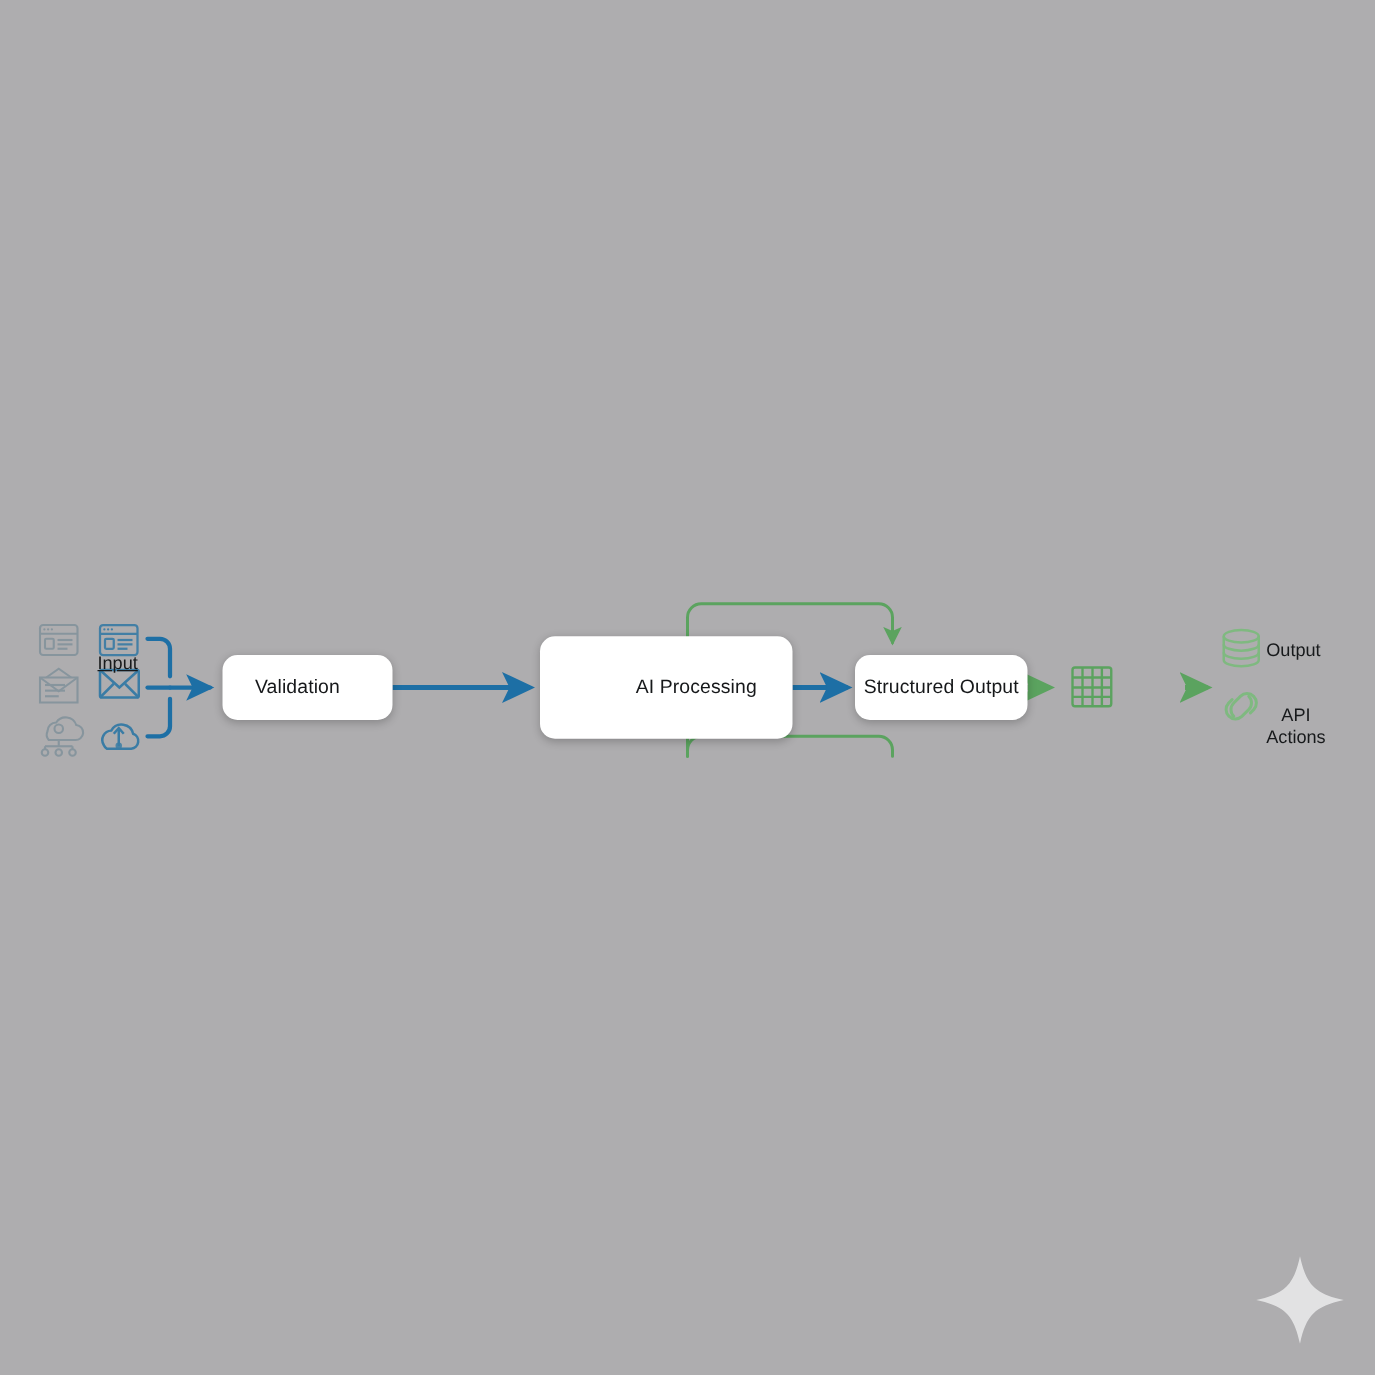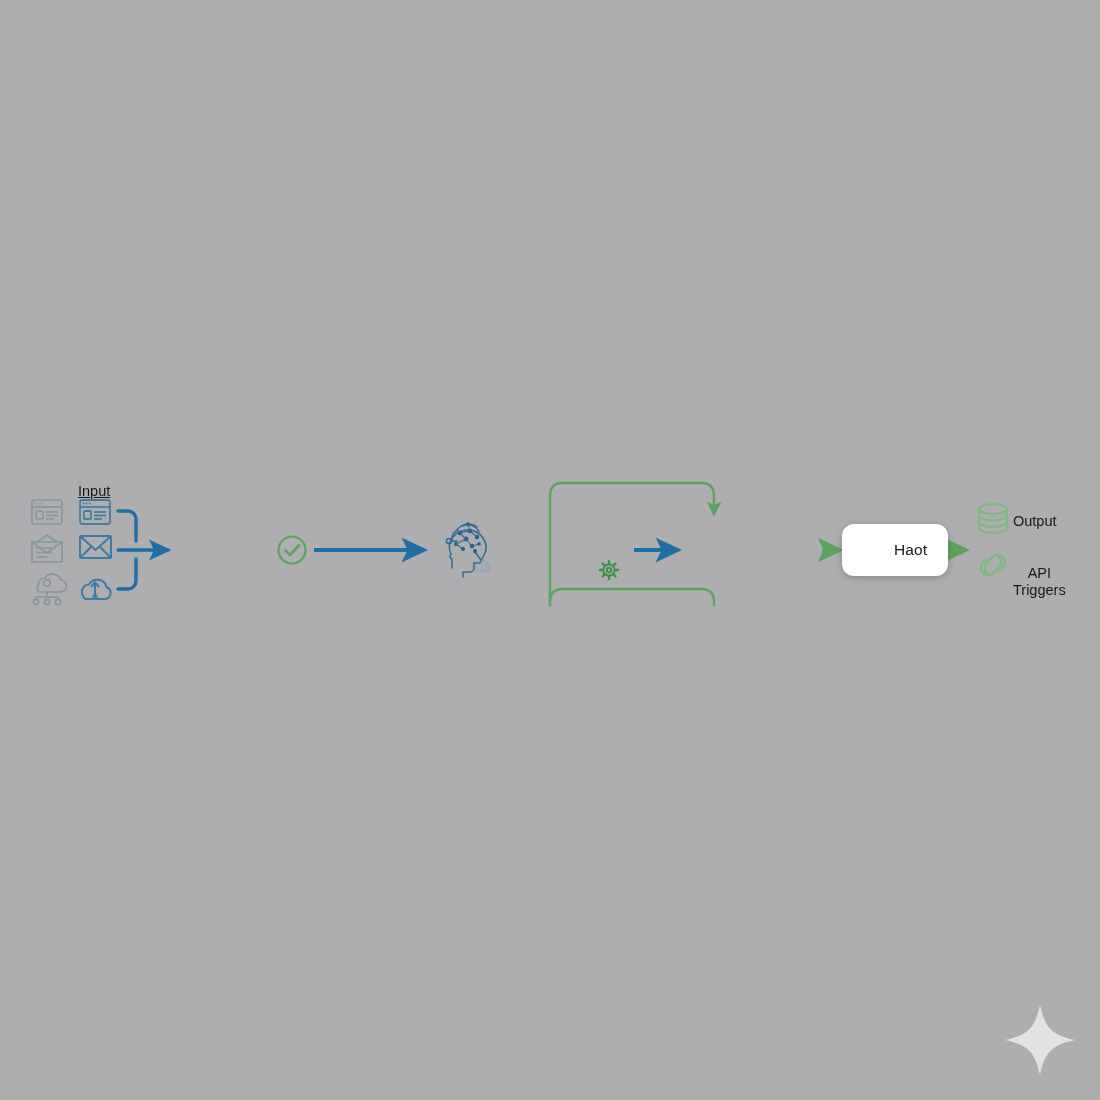--- a/index.html
+++ b/index.html
@@ -210,29 +210,35 @@
     <g fill="none" stroke="#7fb980" stroke-width="2.4" stroke-linecap="round">
       <path d="M987 573 a7.5 7.5 0 0 1 0 -10.6 l5.5 -5.5 a7.5 7.5 0 0 1 10.6 10.6 l-2.8 2.8"></path>
       <path d="M999 557 a7.5 7.5 0 0 1 0 10.6 l-5.5 5.5 a7.5 7.5 0 0 1 -10.6 -10.6 l2.8 -2.8"></path>
     </g>
 
     <g>
       <path d="M1040 1005 C1045 1028 1052 1035 1075 1040 C1052 1045 1045 1052 1040 1075 C1035 1052 1028 1045 1005 1040 C1028 1035 1035 1028 1040 1005 Z" fill="#e8e8e9" opacity="0.9"></path>
     </g>
   </svg>
 
-
-
-
-  <div class="nodebox" style="left:842px;top:524px;width:106px;height:52px;padding-left:52px;">
-    <span class="nodelabel">Haot</span>
-  </div>
-
-  <div class="sidelabel" style="left:78px;top:483px;text-decoration:underline;">Input</div>
+  <div class="nodebox" style="left:178px;top:524px;width:136px;height:52px;padding-left:26px;">
+    <span class="nodelabel">Validation</span>
+  </div>
+
+  <div class="nodebox" style="left:432px;top:509px;width:202px;height:82px;justify-content:center;padding-left:48px;">
+    <span class="nodelabel">AI Processing</span>
+  </div>
+
+  <div class="nodebox" style="left:684px;top:524px;width:138px;height:52px;justify-content:center;">
+    <span class="nodelabel">Structured Output</span>
+  </div>
+
+
+  <div class="sidelabel" style="left:78px;top:523px;text-decoration:underline;">Input</div>
 
   <div class="sidelabel" style="left:1013px;top:513px;">Output</div>
 
   <div class="sidelabel" style="left:1013px;top:545px;margin-top:20px;">
     <div>API</div>
-    <div>Triggers</div>
+    <div>Actions</div>
   </div>
 
 </div>
 
 </body></html>

